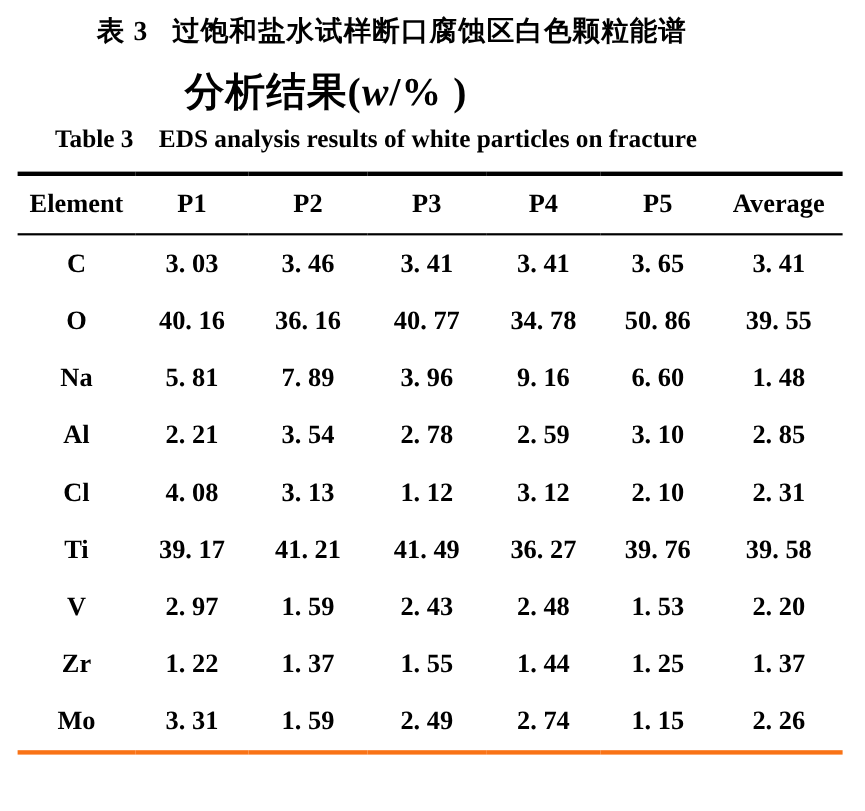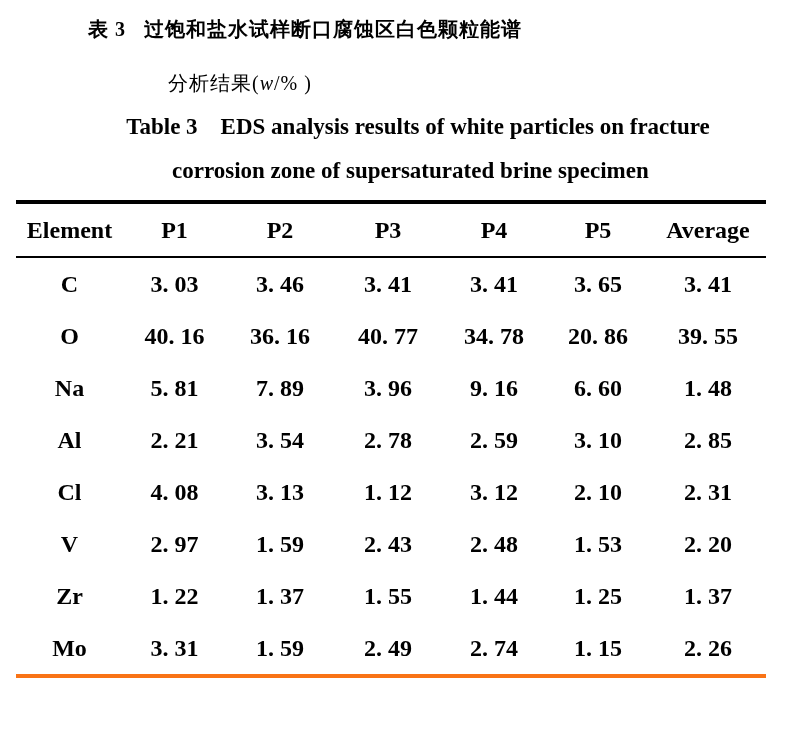--- a/index.html
+++ b/index.html
@@ -11,45 +11,44 @@
     position: relative;
     width: 786px;
     height: 737px;
     background: #ffffff;
     color: #000000;
     font-family: "Liberation Serif", "DejaVu Serif", serif;
     overflow: hidden;
   }
   .caption-zh-1 {
     font-weight: bold;
-    font-size: 20px;
+    font-size: 25px;
     line-height: 38px;
     margin: 10px 0 0 88px;
     white-space: pre;
     letter-spacing: 1px;
   }
   .caption-zh-2 {
-    font-weight: normal;
-    font-size: 20px;
+    font-weight: bold;
+    font-size: 36px;
     line-height: 38px;
     margin: 16px 0 0 168px;
     white-space: pre;
     letter-spacing: 1px;
   }
   .caption-zh-2 .var {
     font-style: italic;
     font-family: "Liberation Serif", serif;
   }
   .caption-en-1 {
     font-weight: bold;
     font-size: 23px;
     line-height: 30px;
     margin: 10px 0 0 50px;
     white-space: pre;
-    text-align: center;
   }
   .caption-en-2 {
     font-weight: bold;
     font-size: 23px;
     line-height: 30px;
     margin: 14px 0 0 172px;
     white-space: pre;
   }
   table.eds {
     border-collapse: collapse;
@@ -77,21 +76,20 @@
 <body>
 
 <div class="page">
 
   <div class="caption-zh-1">表 3   过饱和盐水试样断口腐蚀区白色颗粒能谱</div>
 
   <div class="caption-zh-2"><span>分析结果(</span><span class="var">w</span><span>/% )</span></div>
 
   <div class="caption-en-1">Table 3    EDS analysis results of white particles on fracture</div>
 
-  <div class="caption-en-2">corrosion zone of supersaturated brine specimen</div>
 
   <table class="eds">
     <colgroup>
         <col style="width: 107px;">
         <col style="width: 103px;">
         <col style="width: 108px;">
         <col style="width: 108px;">
         <col style="width: 104px;">
         <col style="width: 104px;">
         <col style="width: 116px;">
@@ -116,21 +114,21 @@
           <td>3. 41</td>
           <td>3. 65</td>
           <td>3. 41</td>
         </tr>
         <tr>
           <td>O</td>
           <td>40. 16</td>
           <td>36. 16</td>
           <td>40. 77</td>
           <td>34. 78</td>
-          <td>20. 86</td>
+          <td>50. 86</td>
           <td>39. 55</td>
         </tr>
         <tr>
           <td>Na</td>
           <td>5. 81</td>
           <td>7. 89</td>
           <td>3. 96</td>
           <td>9. 16</td>
           <td>6. 60</td>
           <td>1. 48</td>
@@ -145,20 +143,29 @@
           <td>2. 85</td>
         </tr>
         <tr>
           <td>Cl</td>
           <td>4. 08</td>
           <td>3. 13</td>
           <td>1. 12</td>
           <td>3. 12</td>
           <td>2. 10</td>
           <td>2. 31</td>
+        </tr>
+        <tr>
+          <td>Ti</td>
+          <td>39. 17</td>
+          <td>41. 21</td>
+          <td>41. 49</td>
+          <td>36. 27</td>
+          <td>39. 76</td>
+          <td>39. 58</td>
         </tr>
         <tr>
           <td>V</td>
           <td>2. 97</td>
           <td>1. 59</td>
           <td>2. 43</td>
           <td>2. 48</td>
           <td>1. 53</td>
           <td>2. 20</td>
         </tr>

